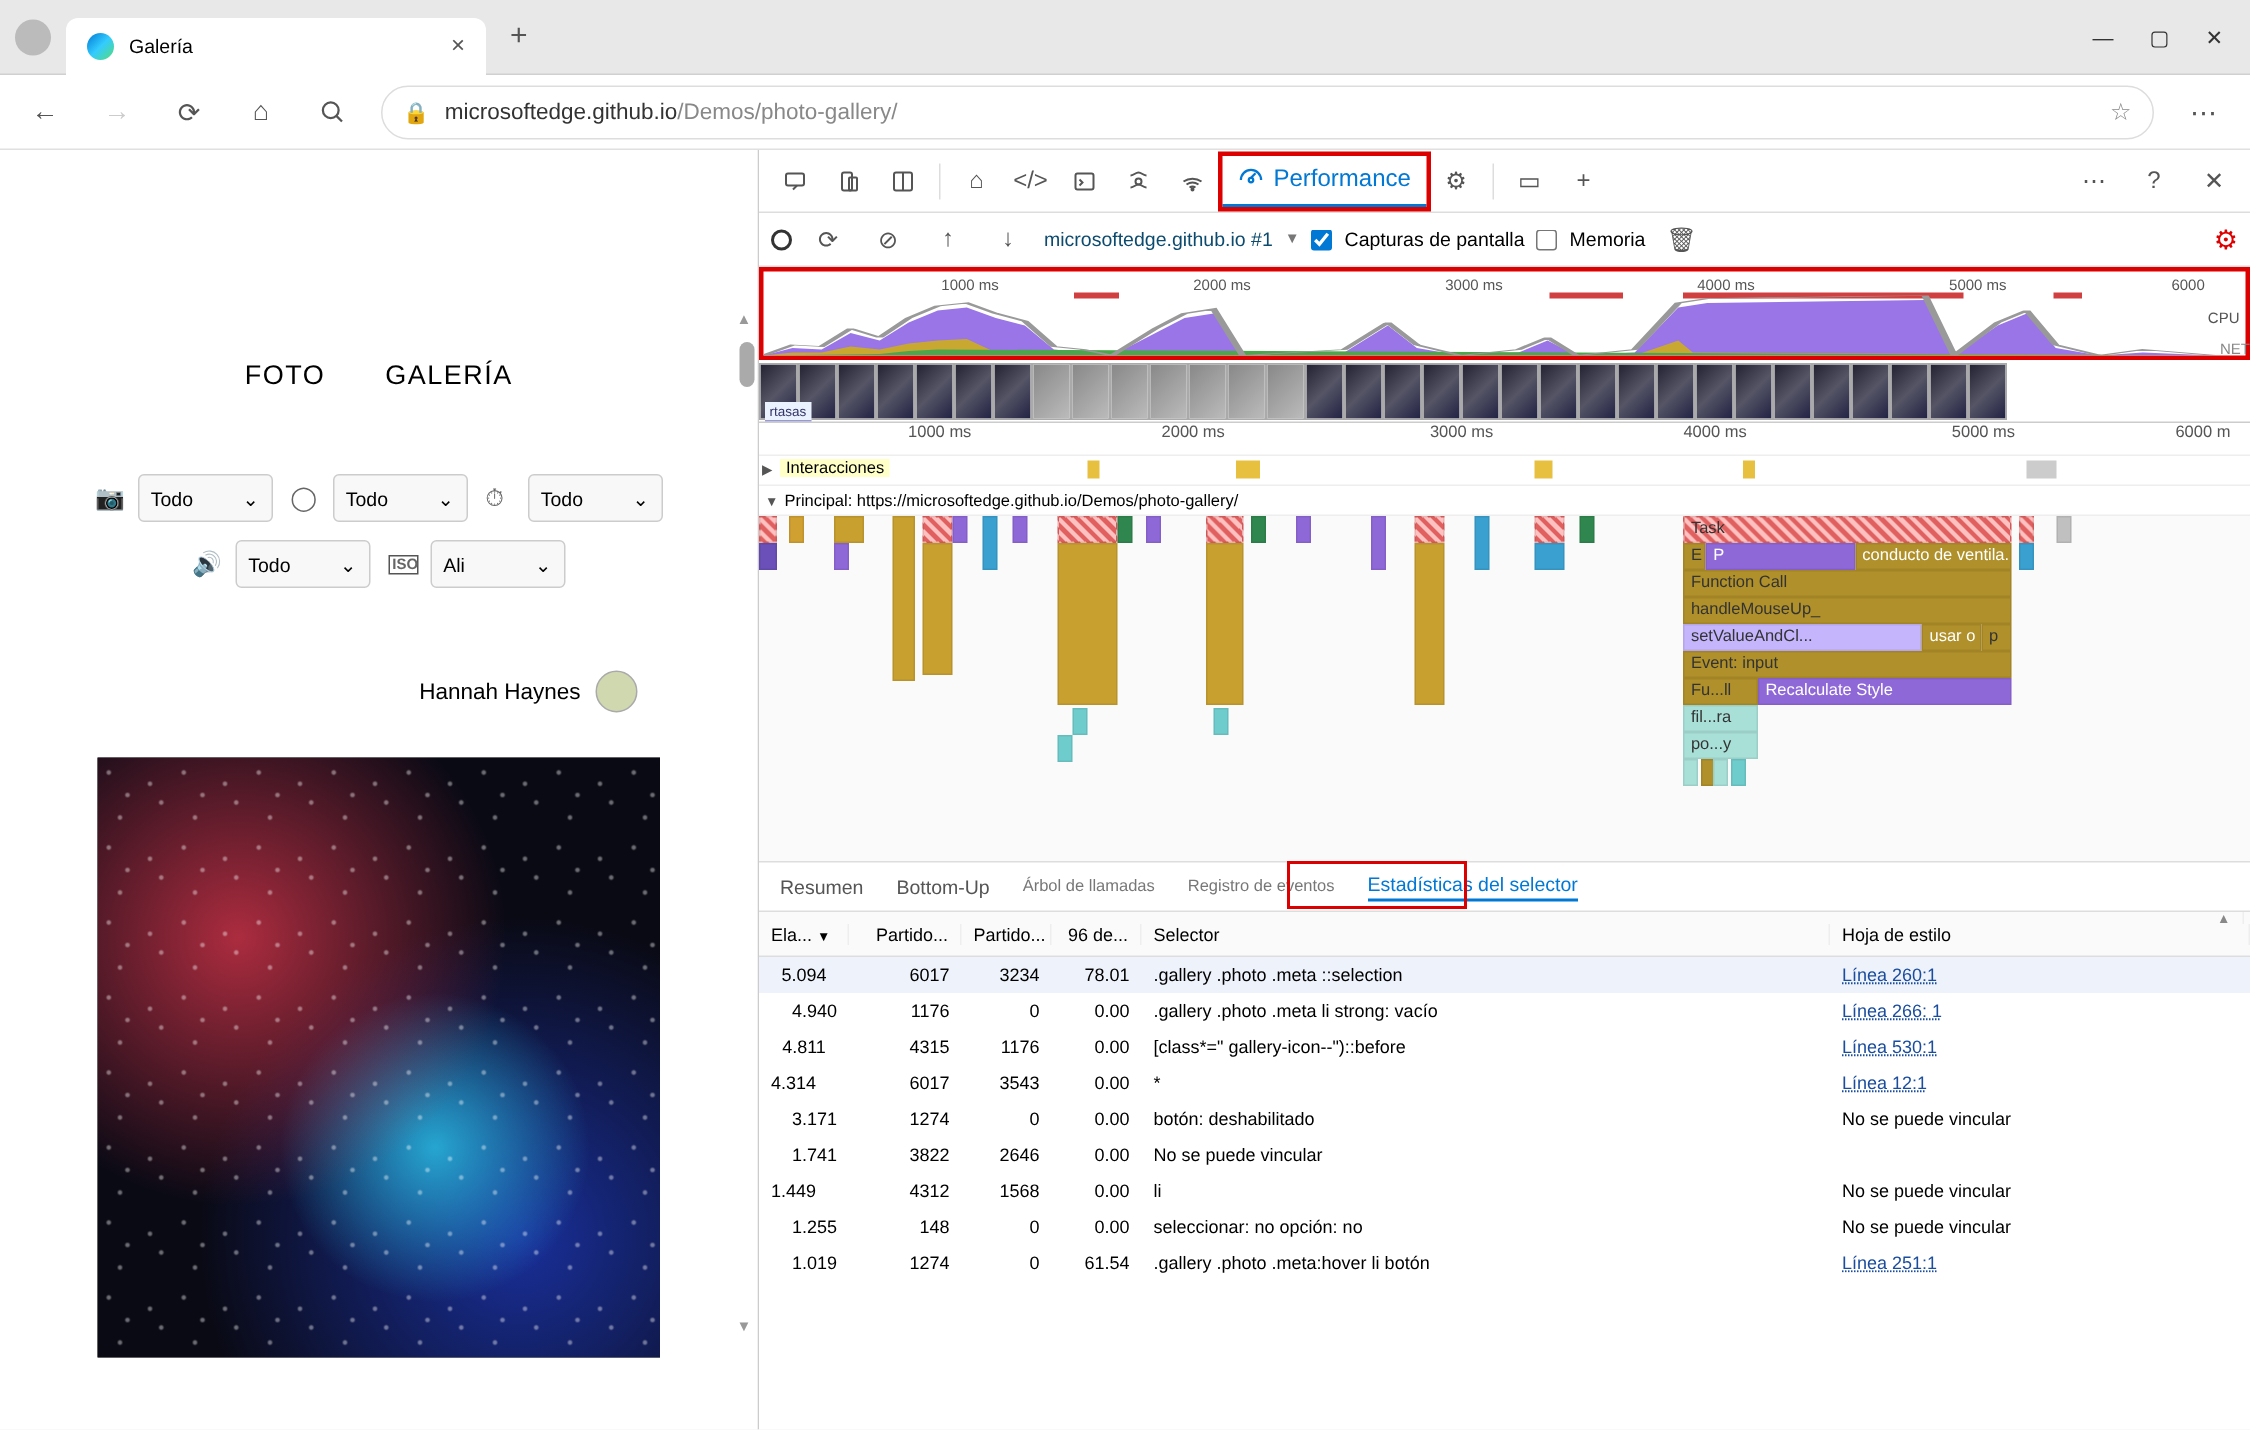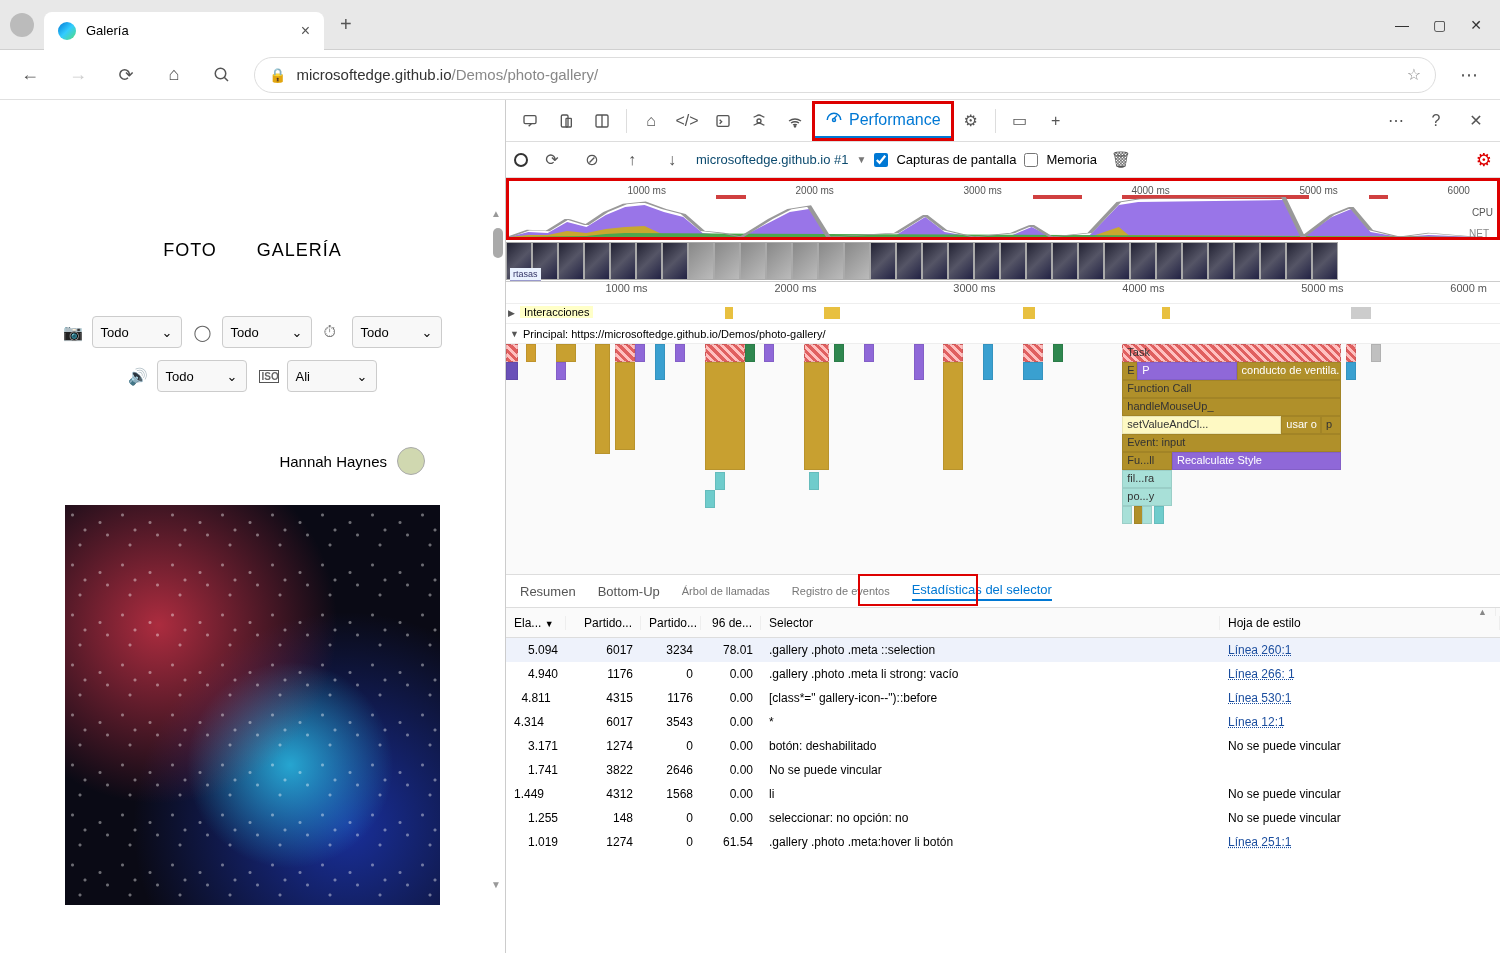--- a/index.html
+++ b/index.html
@@ -337,21 +337,21 @@
           <div class="frame"></div>
           <div class="frame"></div>
           <div class="frame"></div>
           <div class="frame"></div>
           <div class="frame"></div>
           <div class="frame"></div>
           <div class="frame"></div>
       </div>
     </div>
     <div style="position:relative;height:0">
-        <span style="position:absolute;right:11px;top:-54px;font-size:10px;color:#888">NET</span>
+        <span style="position:absolute;right:0;top:-54px;font-size:10px;color:#888">NET</span>
       </div>
 
     <div class="timeline-ruler">
       <span class="ruler-tick" style="left:10%">1000 ms</span>
       <span class="ruler-tick" style="left:27%">2000 ms</span>
       <span class="ruler-tick" style="left:45%">3000 ms</span>
       <span class="ruler-tick" style="left:62%">4000 ms</span>
       <span class="ruler-tick" style="left:80%">5000 ms</span>
       <span class="ruler-tick" style="left:95%">6000 m</span>
     </div>
@@ -402,21 +402,21 @@
       <div class="flame-bar flame-hatch" style="left:52%;top:0;width:2%"></div>
       <div class="flame-bar" style="left:52%;top:18px;width:2%;background:#3aa0d0;height:18px"></div>
       <div class="flame-bar" style="left:55%;top:0;width:0.4%;background:#2f874f"></div>
 
       <div class="flame-bar flame-hatch" style="left:62%;top:0;width:22%;"><span>Task</span></div>
       <div class="flame-bar" style="left:62%;top:18px;width:1.5%;background:#b0902a">E</div>
       <div class="flame-bar" style="left:63.5%;top:18px;width:10%;background:#8f68d8;color:#fff">P</div>
       <div class="flame-bar" style="left:73.5%;top:18px;width:10.5%;background:#b0902a;color:#fff">conducto de ventila...</div>
       <div class="flame-bar" style="left:62%;top:36px;width:22%;background:#b0902a">Function Call</div>
       <div class="flame-bar" style="left:62%;top:54px;width:22%;background:#b0902a">handleMouseUp_</div>
-      <div class="flame-bar" style="left:62%;top:72px;width:16%;background:#fef9c3">setValueAndCl...</div>
+      <div class="flame-bar" style="left:62%;top:72px;width:16%;background:#c4b5fd">setValueAndCl...</div>
       <div class="flame-bar" style="left:78%;top:72px;width:4%;background:#b0902a;color:#fff">usar o u</div>
       <div class="flame-bar" style="left:82%;top:72px;width:2%;background:#b0902a">p</div>
       <div class="flame-bar" style="left:62%;top:90px;width:22%;background:#b0902a">Event: input</div>
       <div class="flame-bar" style="left:62%;top:108px;width:5%;background:#b0902a">Fu...ll</div>
       <div class="flame-bar" style="left:67%;top:108px;width:17%;background:#8f68d8;color:#fff">Recalculate Style</div>
       <div class="flame-bar" style="left:62%;top:126px;width:5%;background:#a8e0d8">fil...ra</div>
       <div class="flame-bar" style="left:62%;top:144px;width:5%;background:#a8e0d8">po...y</div>
       <div class="flame-bar" style="left:62%;top:162px;width:1%;background:#a8e0d8"></div>
       <div class="flame-bar" style="left:63.2%;top:162px;width:0.6%;background:#b0902a"></div>
       <div class="flame-bar" style="left:64%;top:162px;width:1%;background:#a8e0d8"></div>
@@ -441,21 +441,21 @@
         <div class="col-ela"><span>Ela...</span> <span style="font-size:9px">▼</span></div>
         <div class="col-part">Partido...</div>
         <div class="col-part2">Partido...</div>
         <div class="col-de">96 de...</div>
         <div class="col-sel">Selector</div>
         <div class="col-hoja">Hoja de estilo</div>
         <div class="up-arrows">▲<br>▲</div>
       </div>
       <div id="stats-body">
           <div class="stats-row">
-            <div class="col-ela" style="text-align:right">5.094</div>
+            <div class="col-ela" style="text-align:center">5.094</div>
             <div class="col-part">6017</div>
             <div class="col-part2">3234</div>
             <div class="col-de">78.01</div>
             <div class="col-sel">.gallery .photo .meta ::selection</div>
             <div class="col-hoja"><span class="link">Línea 260:1</span></div>
           </div>
           <div class="stats-row">
             <div class="col-ela" style="text-align:right">4.940</div>
             <div class="col-part">1176</div>
             <div class="col-part2">0</div>

